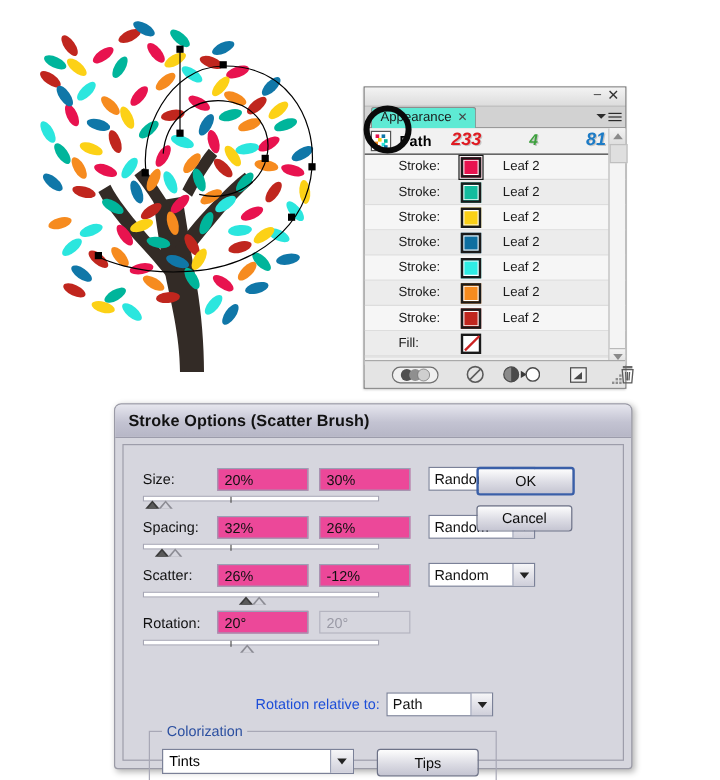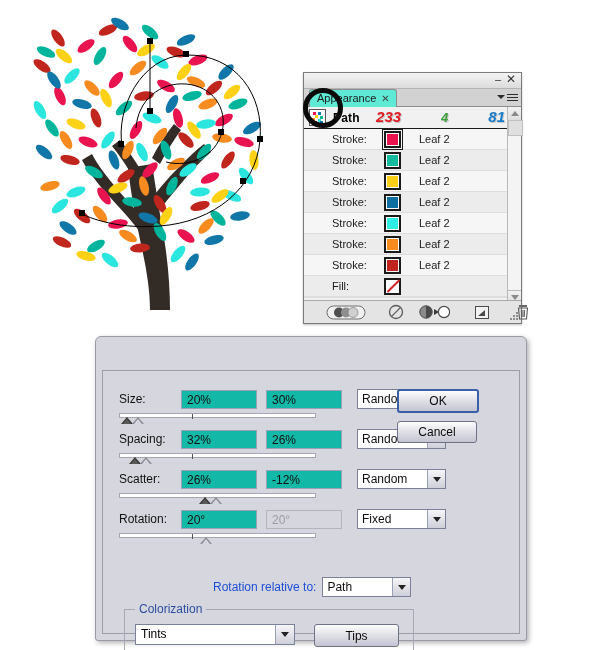--- a/index.html
+++ b/index.html
@@ -151,21 +151,21 @@
   }
   .dlg-title span{margin-left:11px;font-weight:bold;font-size:13.5px;color:#121212;letter-spacing:.1px;}
   .dlg-inner{
     position:absolute;left:6px;top:33px;right:6px;bottom:6px;
     background:#d6d6de;border:1px solid #9d9daa;
   }
 
   .fieldrow{position:absolute;left:16px;display:flex;align-items:center;}
   .fl-label{width:62px;font-size:12px;color:#111;}
   .txtbox{
-    width:76px;height:19px;background:#14b8a6;border:1px solid #9aa0b5;
+    width:76px;height:19px;background:#ec4899;border:1px solid #9aa0b5;
     font-size:12px;line-height:19px;padding:0 0 0 5px;color:#111;box-sizing:border-box;
   }
   .txtbox.dim{background:#d6d6de;color:#9a9aa6;border-color:#b4b4c0;}
   .txtbox.second{margin-left:9px;}
   .selwrap{
     margin-left:15px;width:89px;height:20px;display:flex;
     border:1px solid #7b8198;background:#fff;box-sizing:border-box;
   }
   .selwrap .val{flex:1;font-size:12px;line-height:18px;padding-left:4px;color:#111;}
   .selwrap .arrow{
@@ -498,20 +498,23 @@
         <i style="left:3px;top:6px"></i>
         <i style="left:6px;top:6px"></i>
     </span>
   </div>
 </div>
 
 <div class="annot-circle"></div>
 
 <div id="stroke-dialog">
 
+  <div class="dlg-title">
+    <span>Stroke Options (Scatter Brush)</span>
+  </div>
 
   <div class="dlg-inner">
 
     <div class="fieldrow" style="top:18px">
       <span class="fl-label">Size:</span>
       <span class="txtbox">20%</span>
       <span class="txtbox second">30%</span>
       <span class="selwrap">
         <span class="val">Random</span>
         <span class="arrow">
@@ -558,26 +561,20 @@
     <div class="slider" style="top:122px">
       <span class="track"></span>
       <span class="mk solid" style="left:80px"></span>
       <span class="mk hollow" style="left:91px"></span>
     </div>
 
     <div class="fieldrow" style="top:138px">
       <span class="fl-label">Rotation:</span>
       <span class="txtbox">20°</span>
       <span class="txtbox second dim">20°</span>
-      <span class="selwrap">
-        <span class="val">Fixed</span>
-        <span class="arrow">
-            <i class="caret"></i>
-          </span>
-      </span>
     </div>
     <div class="slider" style="top:162px">
       <span class="track"></span>
       <span class="tick" style="left:73px"></span>
       <span class="mk hollow" style="left:81px"></span>
     </div>
 
     <div class="relrow">
       <span class="rl">Rotation relative to:</span>
       <span class="selwrap" style="margin-left:0">

